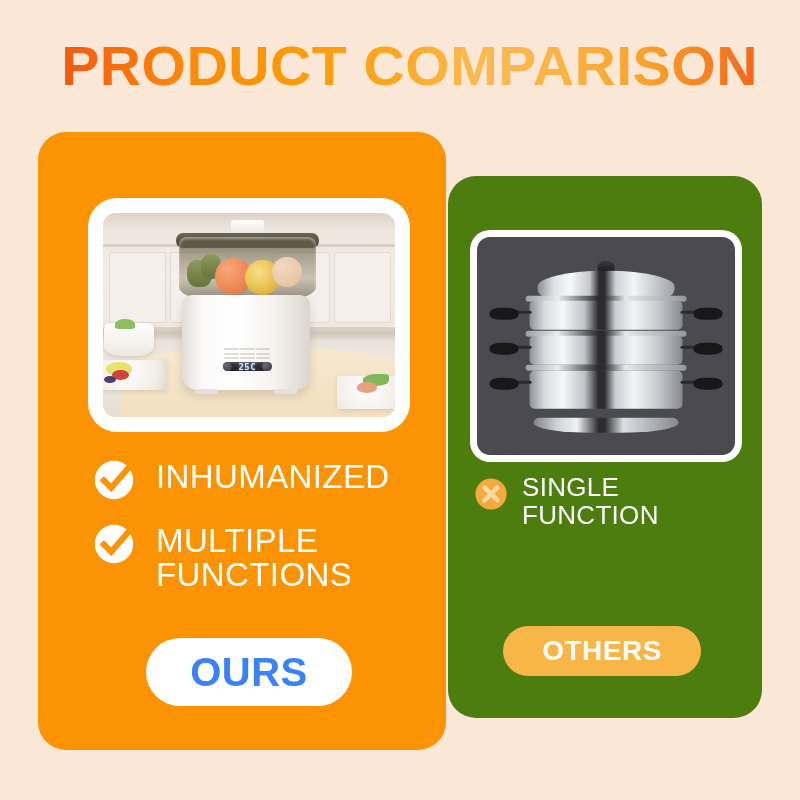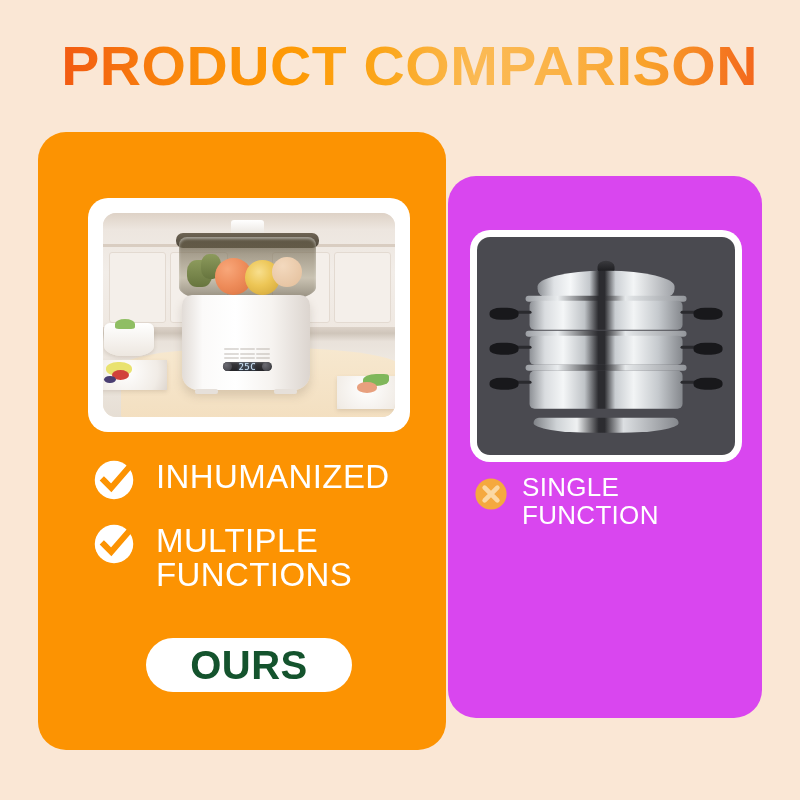--- a/index.html
+++ b/index.html
@@ -36,35 +36,36 @@
     transform:scaleX(1.02);
   }
 
   
   #cards{position:absolute;left:0;top:0;width:800px;height:800px;}
 
   .card{position:absolute;border-radius:28px;}
 
   #card-right{
     left:448px;top:176px;width:314px;height:542px;
-    background:#d946ef;
+    background:#4d7c0f;
   }
   #card-left{
     left:38px;top:132px;width:408px;height:618px;
     background:#FC9302;
   }
 
   
   .photo-frame{
     position:absolute;border-radius:18px;overflow:hidden;
   }
   #photo-left{
     left:50px;top:66px;width:322px;height:234px;
     background:#ffffff;padding:15px;box-sizing:border-box;
-    border-radius:20px;
+    border-radius:29px;
+    font-weight:bold;
   }
   #photo-right{
     left:22px;top:54px;width:272px;height:232px;
     background:#ffffff;padding:7px;box-sizing:border-box;
     border-radius:20px;
   }
   .photo-inner{
     width:100%;height:100%;border-radius:13px;overflow:hidden;position:relative;
   }
 
@@ -167,22 +168,22 @@
     letter-spacing:.3px;font-family:"Liberation Sans",sans-serif;
   }
 
   
   .badge{
     position:absolute;display:flex;align-items:center;justify-content:center;
     border-radius:999px;font-weight:700;letter-spacing:.5px;
     font-family:"Liberation Sans",sans-serif;
   }
   #badge-ours{
-    left:146px;top:638px;width:206px;height:54px;
-    background:#FFFFFF;color:#14532d;font-size:40px;
+    left:146px;top:638px;width:206px;height:68px;
+    background:#FFFFFF;color:#3b82f6;font-size:40px;
   }
   #badge-others{
     left:503px;top:626px;width:198px;height:50px;
     background:#F8B648;color:#FFFFFF;font-size:28px;
   }
 </style>
 </head>
 <body>
 
 <div id="title-wrap">
@@ -233,20 +234,21 @@
           <svg viewBox="0 0 48 48" width="34" height="34">
             <circle cx="24" cy="24" r="22" fill="#F5A93F"></circle>
             <path d="M15 15 L33 33 M33 15 L15 33" stroke="#FBD9A4" stroke-width="6.5" stroke-linecap="round"></path>
           </svg>
         </span>
         <span class="feat-text-r">SINGLE FUNCTION</span>
       </div>
 
     </div>
 
+    <div class="badge" id="badge-others" style="position:absolute;left:55px;top:450px;">OTHERS</div>
   </div>
 
   <div class="card" id="card-left">
 
     <div class="photo-frame" id="photo-left">
       <div class="photo-inner" id="scene-left">
 
         <div class="kb-wall"></div>
         <div class="kb-shadowline" style="left:0;top:15%;width:100%;height:3px;"></div>
         <div class="kb-panel" style="left:2%;top:19%;width:19%;height:34%;"></div>

